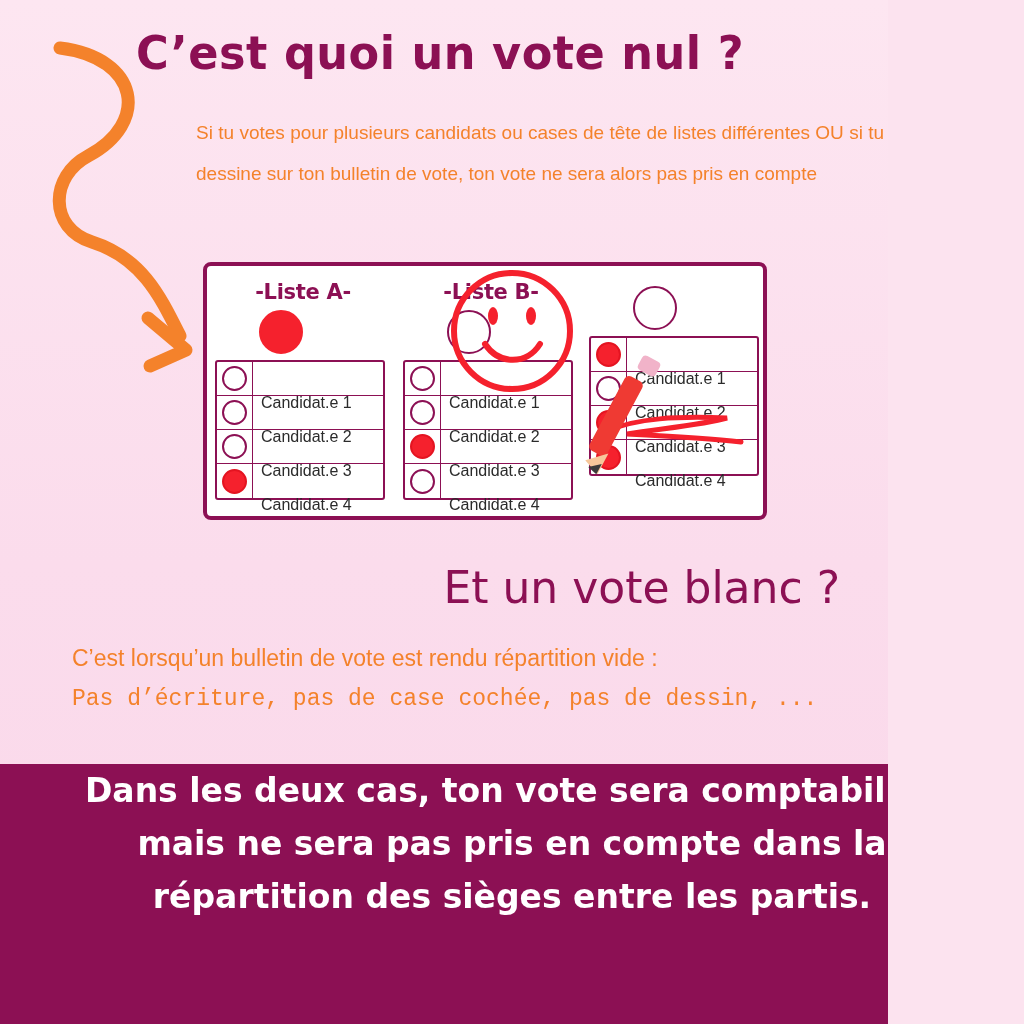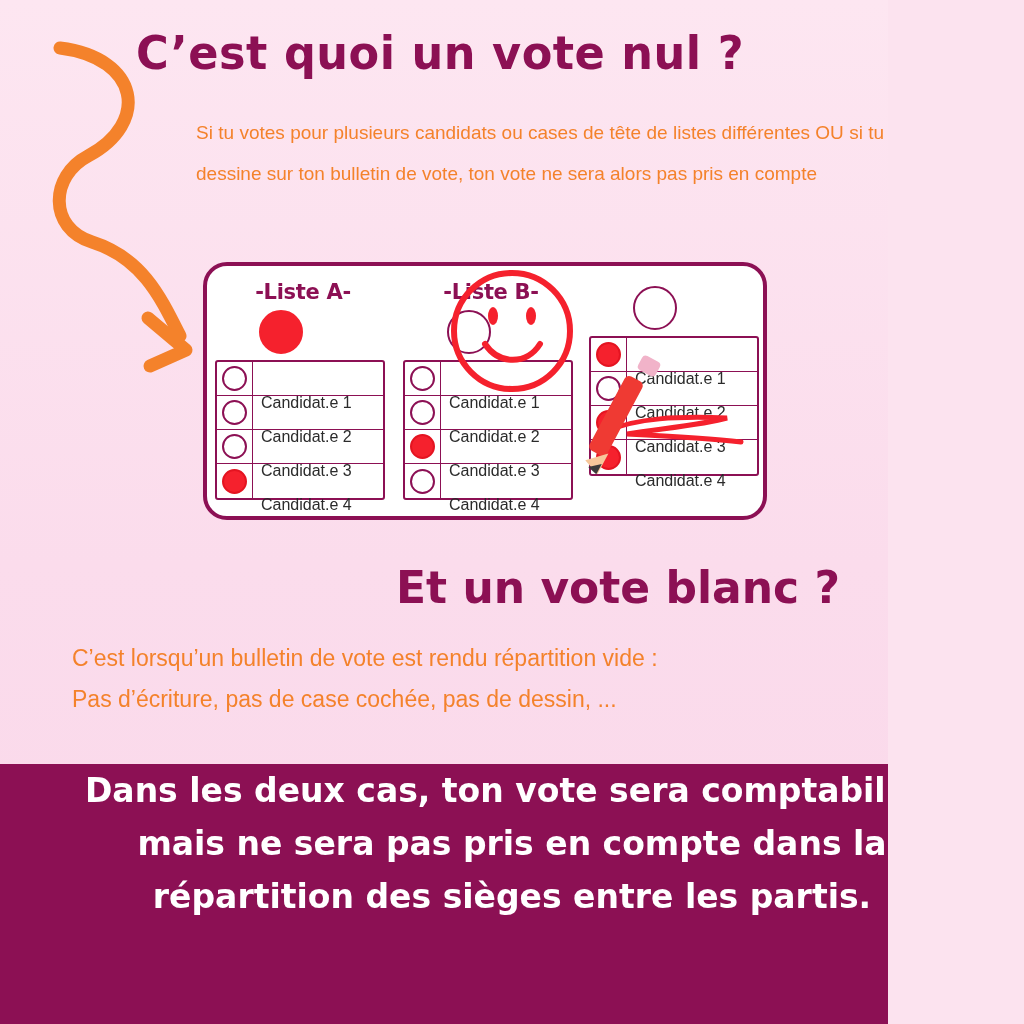--- a/index.html
+++ b/index.html
@@ -33,21 +33,21 @@
     font-family: "DejaVu Sans", sans-serif;
     transform: scaleX(0.97);
     transform-origin: left top;
     white-space: nowrap;
   }
   .title-blanc {
     position: absolute;
     right: 48px;
     top: 562px;
     font-size: 44px;
-    font-weight: bold;
+    font-weight: normal;
     color: #8c1054;
     font-family: "DejaVu Sans", sans-serif;
     white-space: nowrap;
   }
 
   
   .para-nul {
     position: absolute;
     left: 196px;
     top: 112px;
@@ -62,41 +62,41 @@
     position: absolute;
     left: 72px;
     top: 638px;
     width: 830px;
     font-size: 23px;
     line-height: 41px;
     color: #f4822b;
     font-family: "Liberation Sans", sans-serif;
   }
   .para-blanc .l1 { display: block; text-align: justify; }
-  .para-blanc .l2 { display: block; }
+  .para-blanc .l2 { display: block; font-family: Liberation Mono, monospace; }
 
   
   .arrow {
     position: absolute;
     left: 30px;
     top: 28px;
     width: 220px;
     height: 360px;
   }
 
   
   .ballot {
     position: absolute;
     left: 203px;
     top: 262px;
     width: 564px;
     height: 258px;
     background: #fff;
     border: 4px solid #8c1054;
-    border-radius: 24px;
+    border-radius: 8px;
     box-sizing: border-box;
   }
   .lists {
     position: absolute;
     left: 0;
     top: 0;
     width: 100%;
     height: 100%;
   }
   .list-col {

